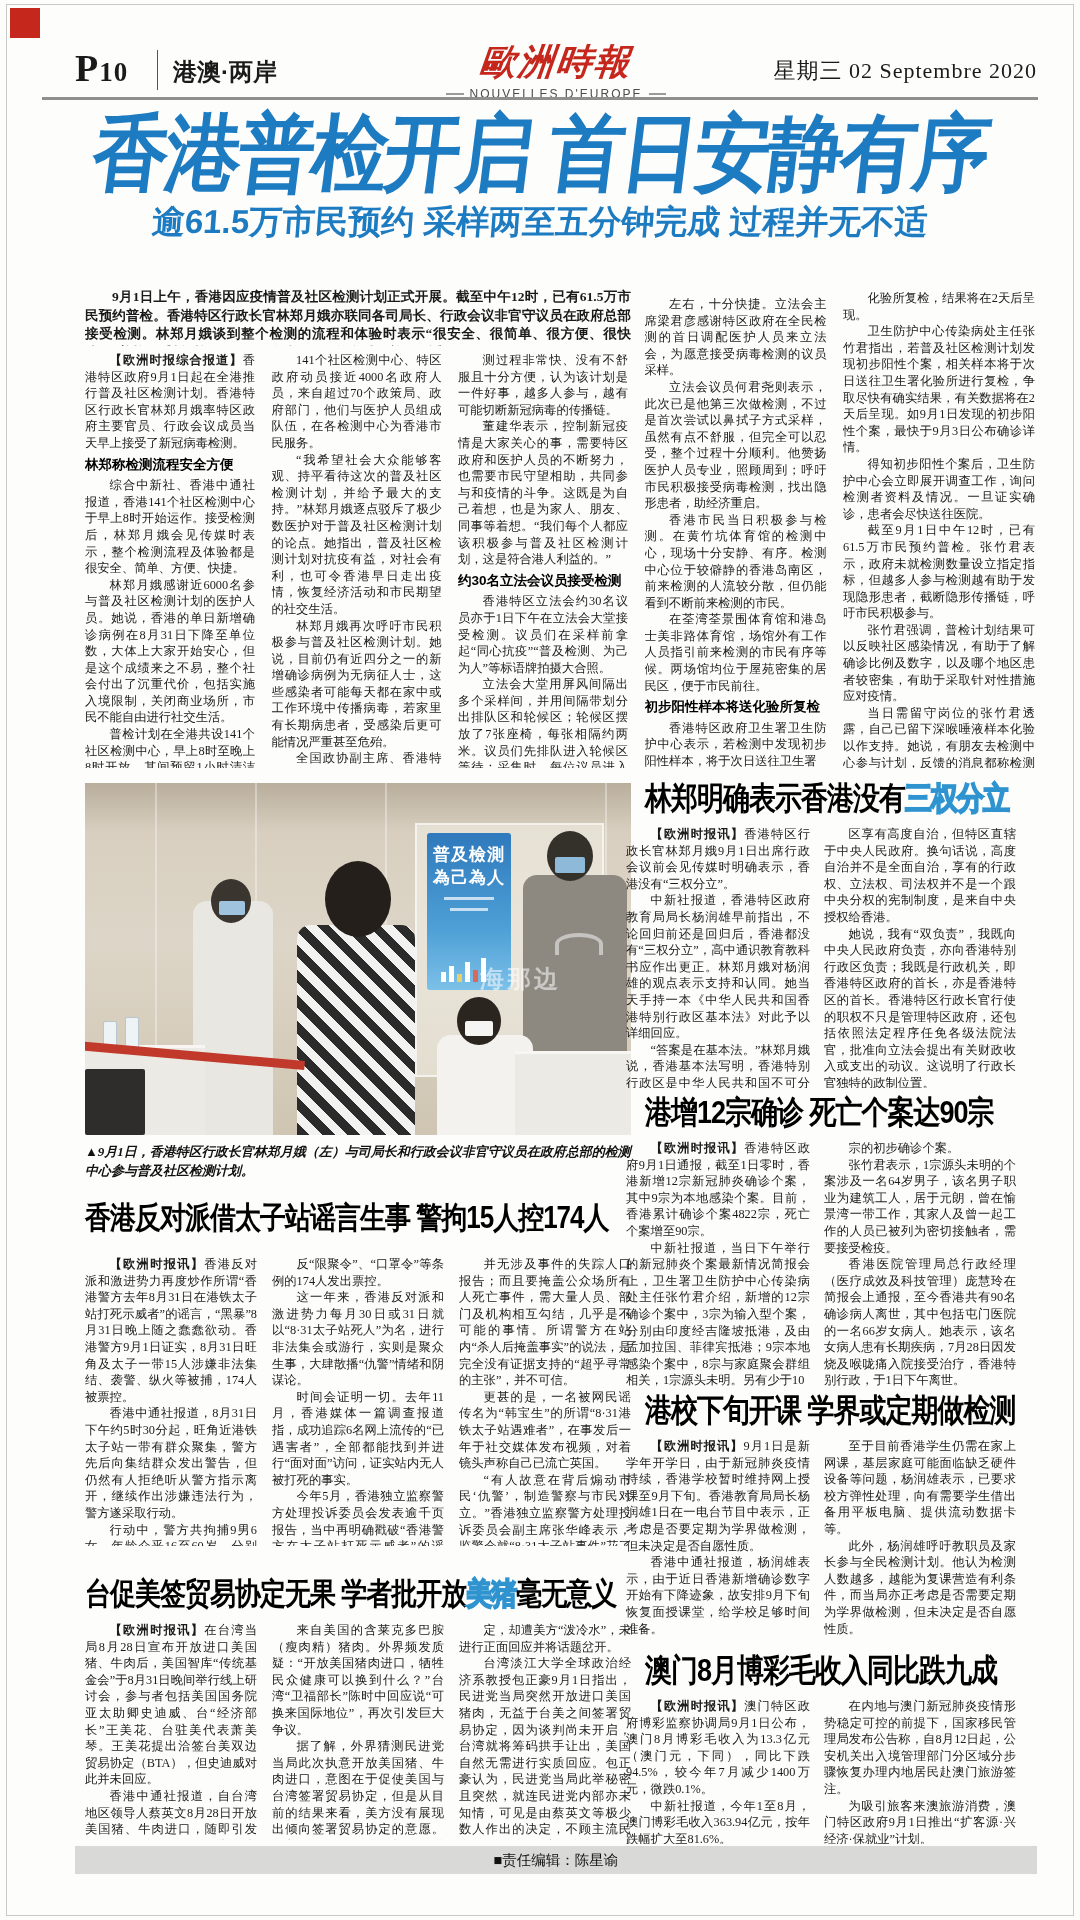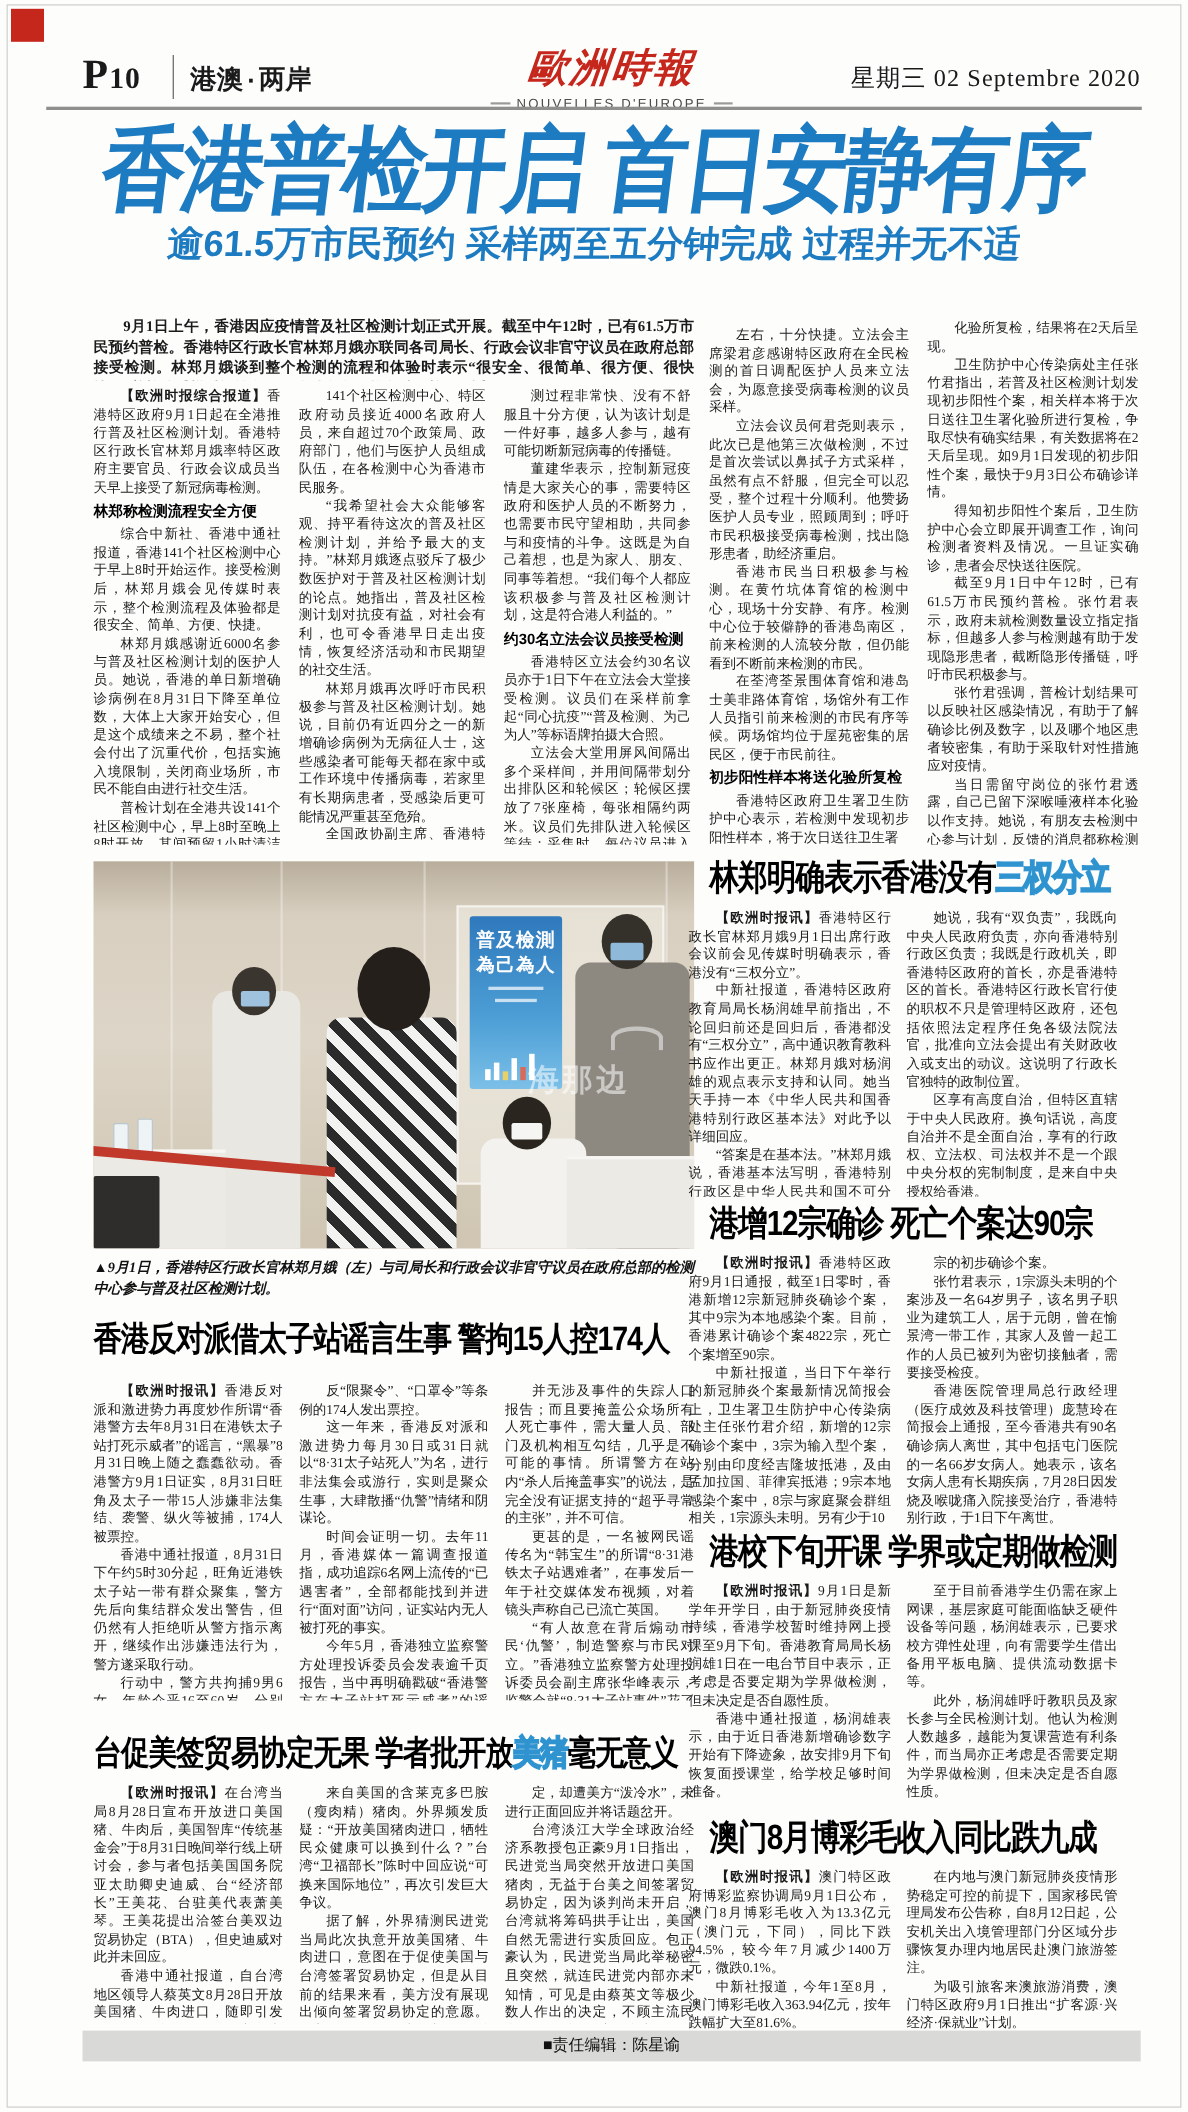--- a/index.html
+++ b/index.html
@@ -7,21 +7,21 @@
          font-family:"Liberation Serif",serif;color:#1a1a1a;overflow:hidden;}
   .frame{position:absolute;left:6px;top:4px;width:1066px;height:1910px;border:1px solid #c9c9c6;}
   .corner-red{position:absolute;left:10px;top:8px;width:30px;height:30px;background:#c5271d;}
 
   
   .hdr{position:absolute;left:75px;top:44px;width:962px;height:50px;}
   .pagenum{position:absolute;left:0;top:2px;font-size:38px;font-weight:bold;letter-spacing:1px;}
   .pagenum .p-sm{font-size:27px;}
   .hdr-div{position:absolute;left:82px;top:6px;width:1px;height:40px;background:#555;}
   .section-name{position:absolute;left:98px;top:12px;font-size:24px;font-weight:bold;
-                font-family:Liberation Mono, monospace;}
+                font-family:Liberation Sans, sans-serif;}
   .masthead{position:absolute;left:371px;top:-6px;width:220px;text-align:center;}
   .masthead-cn{font-size:36px;font-weight:bold;color:#c5271d;font-style:italic;
                letter-spacing:2px;transform:skewX(-6deg);display:inline-block;}
   .masthead-row{display:flex;align-items:center;justify-content:center;margin-top:0px;}
   .masthead-line{width:46px;height:2px;background:#9a9a98;}
   .masthead-fr{font-size:12px;color:#4c4c4a;letter-spacing:2px;margin:0 6px;
                font-family:"Liberation Sans",sans-serif;white-space:nowrap;}
   .dateline{position:absolute;right:0;top:12px;font-size:22px;letter-spacing:1px;}
   .hdr-rule{position:absolute;left:42px;top:97px;width:996px;height:3px;background:#8f8f8d;}
 
@@ -62,21 +62,21 @@
   .poster .tiny{margin-top:8px;height:3px;width:60%;margin-left:20%;background:rgba(255,255,255,0.7);}
   .poster .bars{position:absolute;bottom:8px;left:14px;display:flex;align-items:flex-end;gap:3px;}
   .poster .bars i{display:block;width:5px;background:#fff;}
   .figure{position:absolute;border-radius:14px 14px 0 0;}
   .head{position:absolute;border-radius:50%;}
   .mask{position:absolute;border-radius:2px;}
   .table{position:absolute;background:#eceae4;border-top:3px solid #f7f6f2;}
   .tape{position:absolute;left:-10px;top:268px;width:230px;height:9px;background:#c0392b;
         transform:rotate(5deg);}
   .wm{position:absolute;left:395px;top:180px;color:rgba(255,255,255,0.55);
-      font-size:28px;font-weight:bold;font-family:"Liberation Sans",sans-serif;letter-spacing:3px;}
+      font-size:24px;font-weight:bold;font-family:"Liberation Sans",sans-serif;letter-spacing:3px;}
   .wm-bird{position:absolute;left:470px;top:150px;width:40px;height:18px;
       border:4px solid rgba(255,255,255,0.5);border-bottom:none;border-radius:50% 50% 0 0;}
   .caption{position:absolute;left:85px;top:1142px;width:546px;font-size:13px;line-height:19px;
            font-style:italic;font-weight:bold;color:#111;}
   .credit{text-align:right;margin-top:1px;}
 
   
   .hl{position:absolute;font-family:"Liberation Sans",sans-serif;font-weight:bold;color:#000;
       white-space:nowrap;}
   .hl span{display:inline-block;transform:scaleY(1.18);letter-spacing:-1px;}
@@ -270,22 +270,22 @@
   <div class="hl hl-27" style="left:645px;top:780px;width:390px;">
     <span>林郑明确表示香港没有</span><span class="hilite">三权分立</span>
   </div>
   <div class="cols right2 s2">
       <div class="col">
         <p><b>【欧洲时报讯】</b>香港特区行政长官林郑月娥9月1日出席行政会议前会见传媒时明确表示，香港没有“三权分立”。</p>
         <p>中新社报道，香港特区政府教育局局长杨润雄早前指出，不论回归前还是回归后，香港都没有“三权分立”，高中通识教育教科书应作出更正。林郑月娥对杨润雄的观点表示支持和认同。她当天手持一本《中华人民共和国香港特别行政区基本法》对此予以详细回应。</p>
         <p>“答案是在基本法。”林郑月娥说，香港基本法写明，香港特别行政区是中华人民共和国不可分离的一部分，香港特别行政</p>
       </div>
       <div class="col">
+        <p>区享有高度自治，但特区直辖于中央人民政府。换句话说，高度自治并不是全面自治，享有的行政权、立法权、司法权并不是一个跟中央分权的宪制制度，是来自中央授权给香港。</p>
         <p>她说，我有“双负责”，我既向中央人民政府负责，亦向香港特别行政区负责；我既是行政机关，即香港特区政府的首长，亦是香港特区的首长。香港特区行政长官行使的职权不只是管理特区政府，还包括依照法定程序任免各级法院法官，批准向立法会提出有关财政收入或支出的动议。这说明了行政长官独特的政制位置。</p>
-        <p>区享有高度自治，但特区直辖于中央人民政府。换句话说，高度自治并不是全面自治，享有的行政权、立法权、司法权并不是一个跟中央分权的宪制制度，是来自中央授权给香港。</p>
       </div>
     </div>
 
   <div class="hl hl-27" style="left:645px;top:1094px;width:390px;">
     <span>港增12宗确诊 死亡个案达90宗</span>
   </div>
   <div class="cols right2 s3">
       <div class="col">
         <p><b>【欧洲时报讯】</b>香港特区政府9月1日通报，截至1日零时，香港新增12宗新冠肺炎确诊个案，其中9宗为本地感染个案。目前，香港累计确诊个案4822宗，死亡个案增至90宗。</p>
         <p>中新社报道，当日下午举行的新冠肺炎个案最新情况简报会上，卫生署卫生防护中心传染病处主任张竹君介绍，新增的12宗确诊个案中，3宗为输入型个案，分别由印度经吉隆坡抵港，及由孟加拉国、菲律宾抵港；9宗本地感染个案中，8宗与家庭聚会群组相关，1宗源头未明。另有少于10</p>

